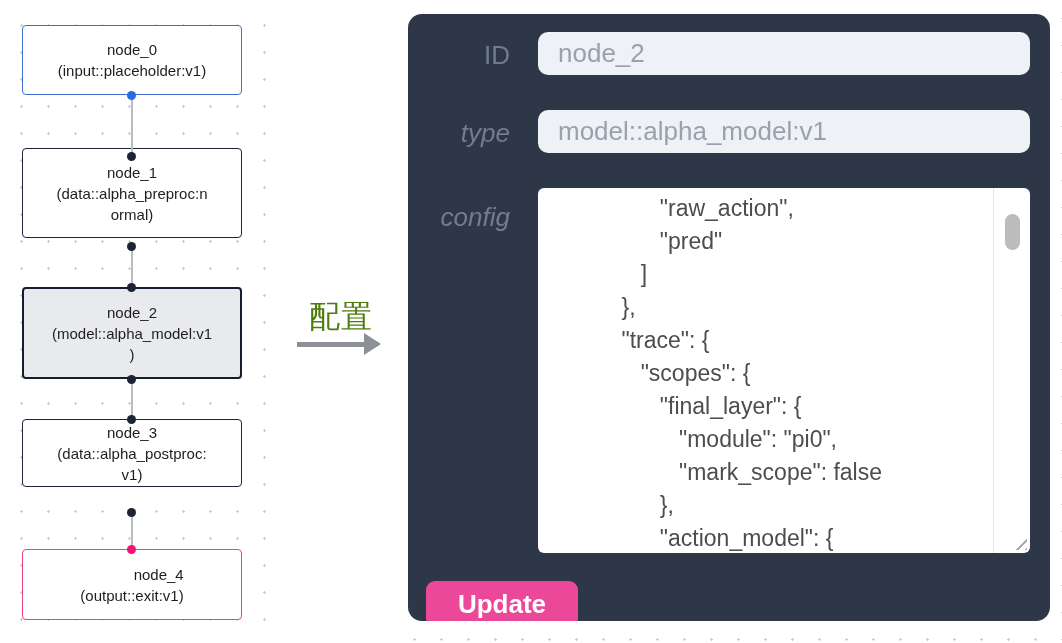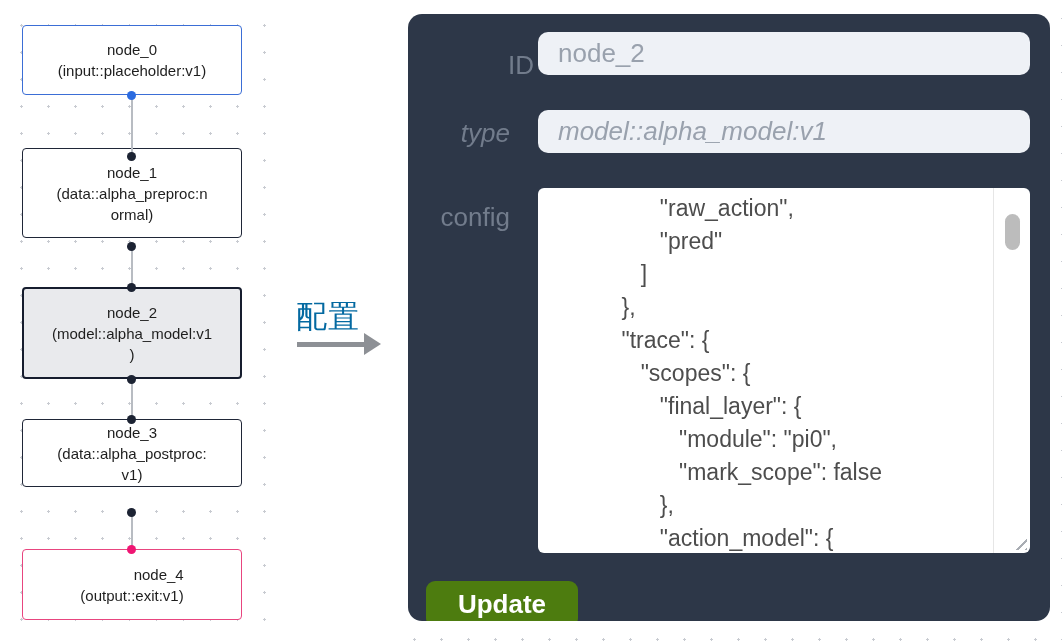--- a/index.html
+++ b/index.html
@@ -35,21 +35,21 @@
   .port{
     position:absolute;left:127px;width:9px;height:9px;border-radius:50%;
     background:#1c2333;
   }
   .port-blue{background:#2b6be0;}
   .port-pink{background:#ef1673;}
 
   
   #transfer-label{
     position:absolute;left:296px;top:296px;width:90px;
-    font-size:31px;color:#0369a1;letter-spacing:1px;
+    font-size:31px;color:#4d7c0f;letter-spacing:1px;text-align:center;
   }
   #transfer-arrow-shaft{
     position:absolute;left:297px;top:342px;width:68px;height:5px;background:#8d9095;
   }
   #transfer-arrow-head{
     position:absolute;left:364px;top:333px;width:0;height:0;
     border-left:17px solid #8d9095;border-top:11.5px solid transparent;
     border-bottom:11.5px solid transparent;
   }
 
@@ -85,21 +85,21 @@
     background:#bcbcbc;border-radius:8px;
   }
   #config-resize-handle{
     position:absolute;right:3px;bottom:3px;width:16px;height:16px;
     background:repeating-linear-gradient(-45deg,#a9adb3 0 2px, rgba(0,0,0,0) 2px 6px);
     clip-path:polygon(100% 0, 100% 100%, 0 100%);
     cursor:nwse-resize;
   }
   #update-button{
     position:absolute;left:18px;top:567px;width:152px;height:46px;
-    background:#4d7c0f;border:none;border-radius:9px;
+    background:#ec4899;border:none;border-radius:9px;
     font-family:"Liberation Sans", sans-serif;
     font-size:26px;font-weight:600;color:#ffffff;cursor:pointer;
   }
 </style>
 </head>
 <body>
 
 <div id="flow-canvas" class="dotgrid">
 
   <div class="flow-node node-input" style="top:25px;height:70px;">node_0
@@ -136,27 +136,27 @@
 </div>
 
 <div id="transfer-label">配置</div>
 <div id="transfer-arrow-shaft"></div>
 <div id="transfer-arrow-head"></div>
 
 <div id="panel-region" class="dotgrid"></div>
 
 <div id="config-panel">
 
-  <div class="field-label" style="top:36px;padding-left:24px;">ID</div>
+  <div class="field-label" style="top:26px;">ID</div>
   <input class="text-input" style="top: 18px;" type="text" value="node_2">
 
   <div class="field-label" style="top:104px;font-style:italic;">type</div>
-  <input class="text-input" style="top: 96px; font-style: italic;" type="text" value="model::alpha_model:v1">
+  <input class="text-input" style="top: 96px;" type="text" value="model::alpha_model:v1">
 
-  <div class="field-label" style="top:188px;">config</div>
+  <div class="field-label" style="top:188px;font-style:italic;">config</div>
 
   <div id="config-textarea">
     <pre id="config-text">               "raw_action",
                "pred"
             ]
          },
          "trace": {
             "scopes": {
                "final_layer": {
                   "module": "pi0",

